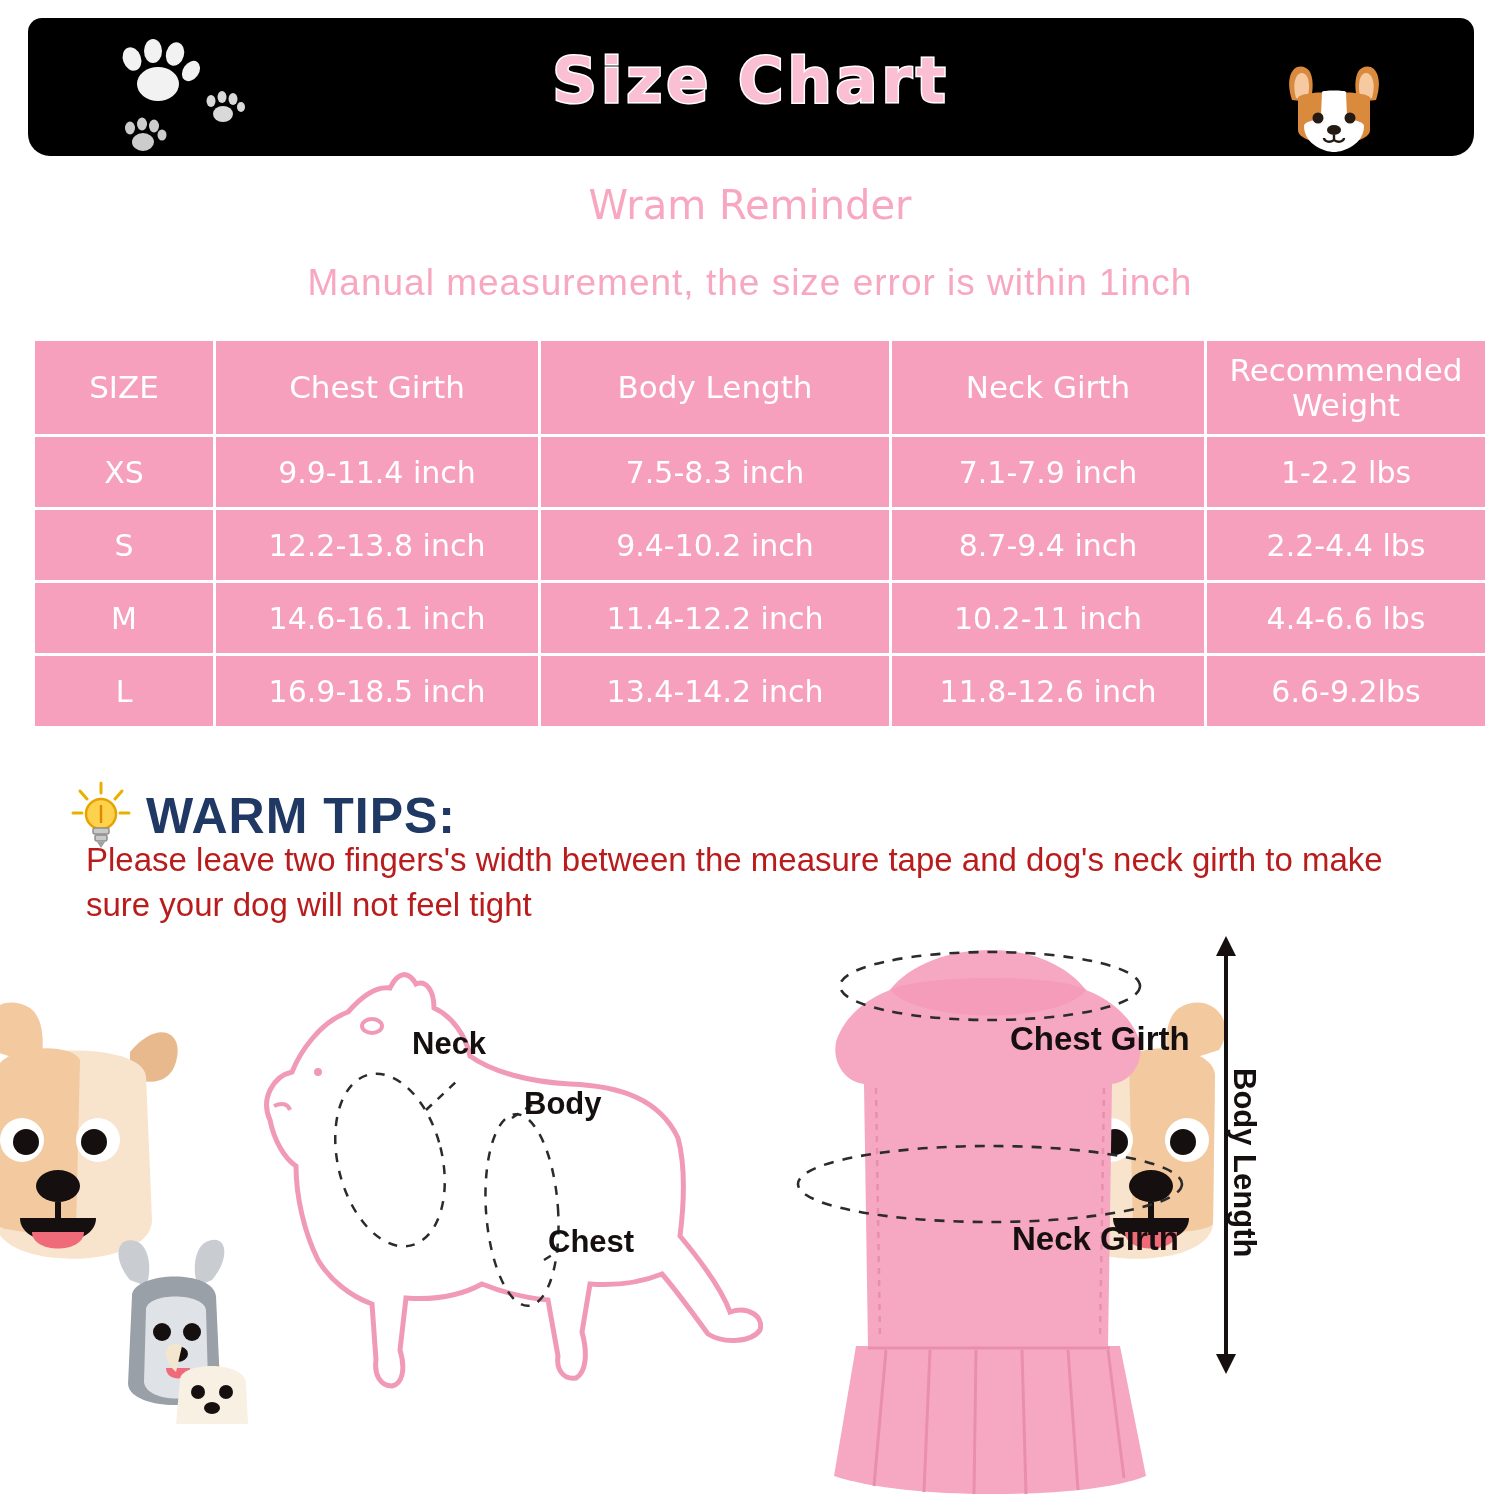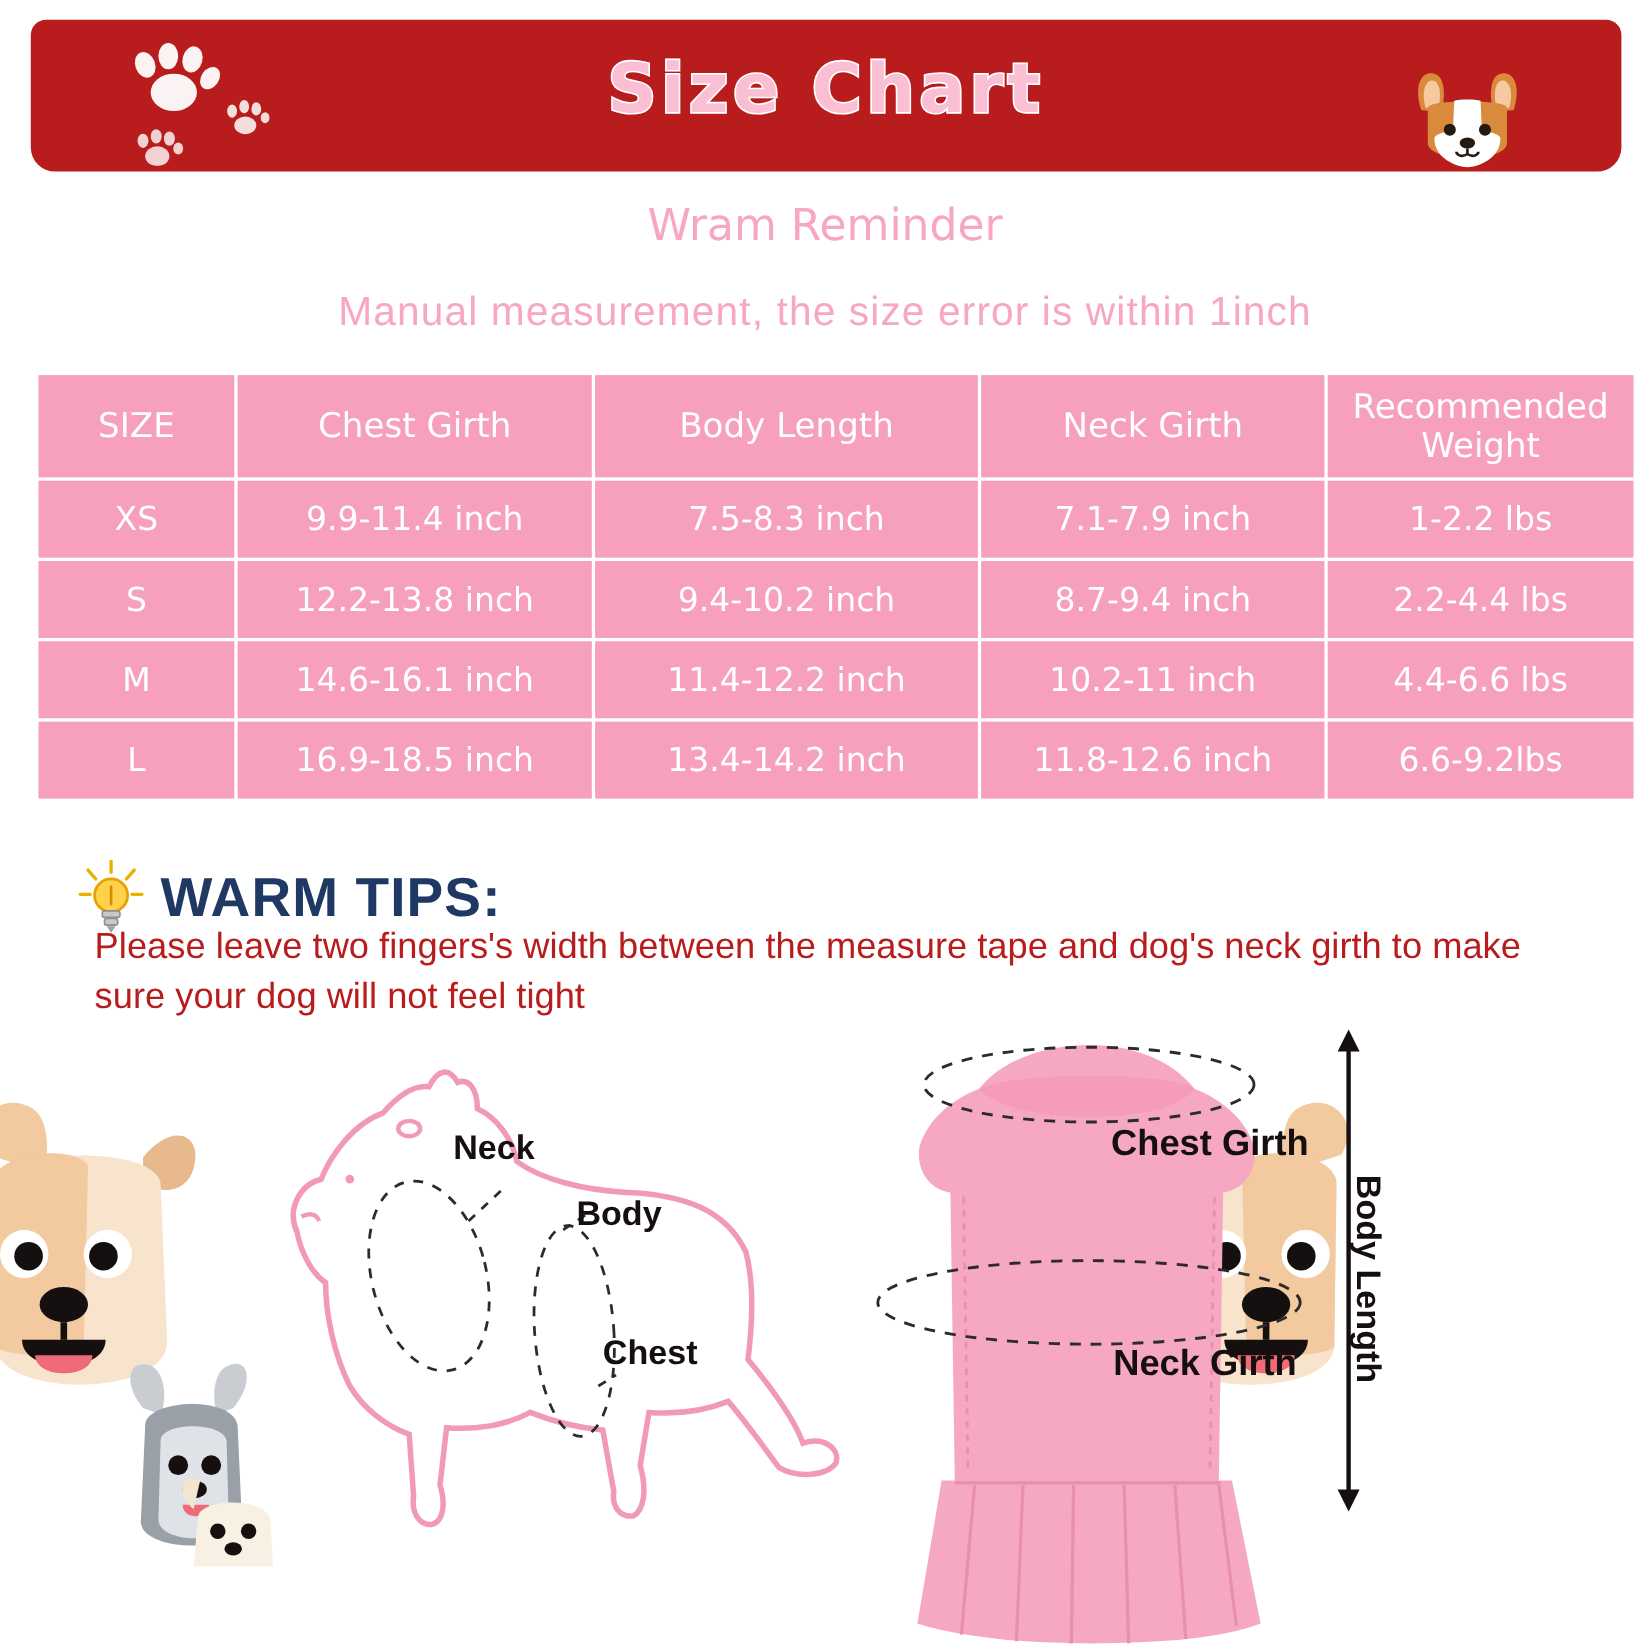--- a/index.html
+++ b/index.html
@@ -13,21 +13,21 @@
     position: relative;
   }
 
   
   .header {
     position: absolute;
     left: 28px;
     top: 18px;
     width: 1446px;
     height: 138px;
-    background: #b91c1c;
+    background: #000000;
     border-radius: 14px 14px 22px 22px;
   }
   .header-title {
     position: absolute;
     left: 0; right: 0;
     top: 26px;
     text-align: center;
     font-family: "DejaVu Sans", sans-serif;
     font-size: 62px;
     font-weight: bold;
@@ -335,21 +335,21 @@
     <ellipse cx="160" cy="200" rx="52" ry="88" transform="rotate(-14 160 200)" fill="none" stroke="#2b2b2b" stroke-width="2.5" stroke-dasharray="9 9"></ellipse>
 
     <ellipse cx="292" cy="250" rx="36" ry="96" transform="rotate(-4 292 250)" fill="none" stroke="#2b2b2b" stroke-width="2.5" stroke-dasharray="9 9"></ellipse>
 
     <path d="M196 150 L228 120" stroke="#2b2b2b" stroke-width="2.5" stroke-dasharray="8 8" fill="none"></path>
     <path d="M282 158 L306 142" stroke="#2b2b2b" stroke-width="2.5" stroke-dasharray="8 8" fill="none"></path>
     <path d="M314 300 L330 290" stroke="#2b2b2b" stroke-width="2.5" stroke-dasharray="8 8" fill="none"></path>
   </svg>
   <div class="label-black" style="left:412px;top:96px">Neck</div>
   <div class="label-black" style="left:524px;top:156px">Body</div>
-  <div class="label-black" style="left:548px;top:282px">Chest</div>
+  <div class="label-black" style="left:548px;top:294px">Chest</div>
 
   <svg style="position:absolute;left:790px;top:8px;width:430px;height:560px" viewBox="0 0 430 560">
 
     <path d="M100 52 C120 26 160 12 200 12 C240 12 276 26 296 52
              C318 60 342 78 350 104 C354 126 340 144 322 146
              L318 410 L78 410 L74 146 C56 144 42 126 46 104 C54 78 78 60 100 52 Z" fill="#f6a8c2"></path>
 
     <path d="M100 52 C130 86 272 86 296 52 C272 36 130 36 100 52 Z" fill="#f49cb9"></path>
 
     <path d="M66 408 L330 408 L356 538 C320 552 260 556 200 556 C140 556 80 550 44 538 Z" fill="#f6a8c2"></path>

